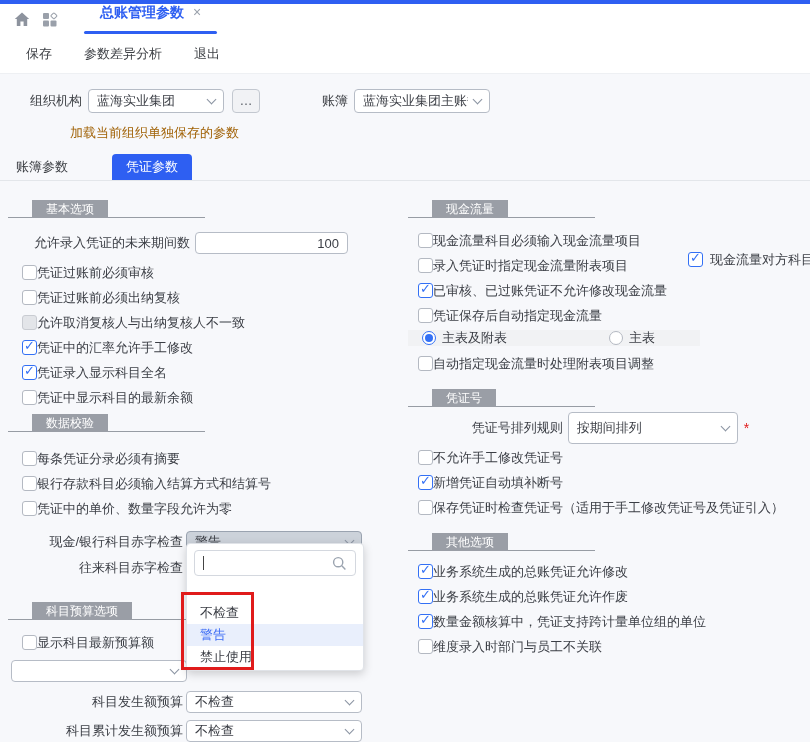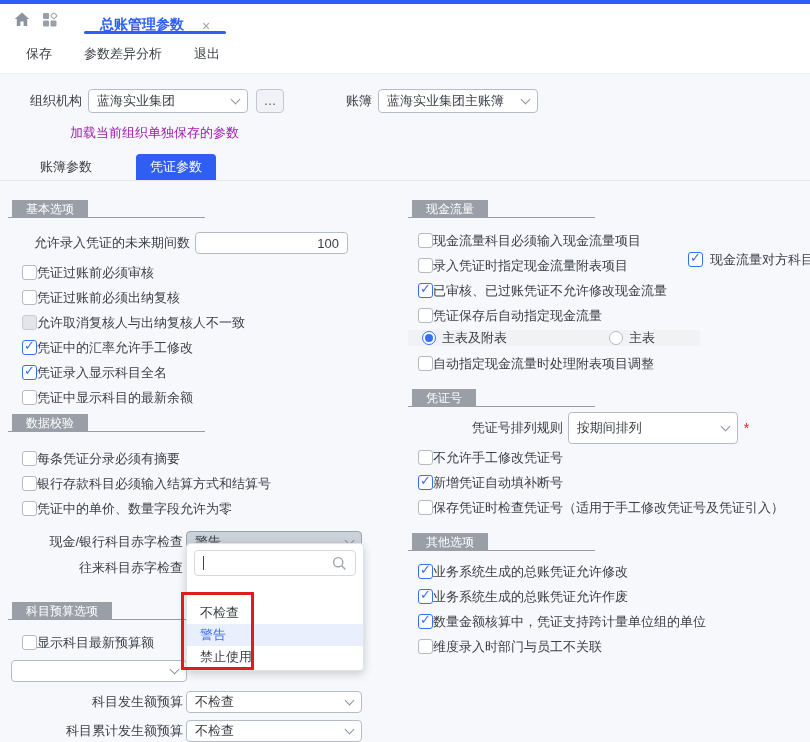--- a/index.html
+++ b/index.html
@@ -4,49 +4,49 @@
 <style>
   * { margin:0; padding:0; box-sizing:border-box; }
   html,body { width:810px; height:742px; }
   body { font-family:"Liberation Sans","DejaVu Sans",sans-serif; font-size:13px; color:#3b3e45; background:#fff; }
   .page { position:relative; width:810px; height:742px; overflow:hidden; background:#f7f8fb; }
 
   .top-strip { height:4px; background:#2e5ff2; }
   .tab-bar { height:30px; background:#fff; display:flex; align-items:center; padding-left:14px; }
   .tab-bar svg { display:block; }
   .ic-btn { margin-right:12px; cursor:pointer; display:flex; align-items:center; }
-  .doc-tab { position:relative; height:100%; display:flex; align-items:flex-end; gap:18px; padding:0 16px; margin-left:14px; }
+  .doc-tab { position:relative; height:100%; display:flex; align-items:flex-start; gap:9px; padding:0 16px; margin-left:14px; }
   .doc-tab .t-label { color:#2e5ff2; font-size:14px; font-weight:bold; }
   .doc-tab .t-close { color:#9aa1ac; font-size:14px; cursor:pointer; }
   .doc-tab::after { content:""; position:absolute; left:0; right:0; bottom:0; height:3px; background:#2e5ff2; border-radius:2px; }
 
   .toolbar { height:40px; background:#fff; border-bottom:1px solid #eef0f3; display:flex; align-items:center; gap:32px; padding-left:26px; }
   .toolbar .tb-btn { background:none; border:none; font:13px "Liberation Sans","DejaVu Sans",sans-serif; color:#3c3f44; cursor:pointer; }
 
   .content { padding-top:15px; }
   .org-row { display:flex; align-items:center; margin-left:30px; }
   .fld-label { color:#3c3f44; margin-right:6px; }
   .sel { height:24px; background:#fff; border:1px solid #b6bcc6; border-radius:4px; display:flex; align-items:center; justify-content:space-between; padding:0 8px; cursor:pointer; }
   .sel .sel-v { white-space:nowrap; overflow:hidden; }
   .chev { width:7px; height:7px; border-right:1.5px solid #8a93a2; border-bottom:1.5px solid #8a93a2; transform:rotate(45deg); margin-top:-4px; flex:none; margin-left:6px; }
-  .sel-org { width:160px; }
+  .sel-org { width:136px; }
   .more-btn { width:28px; height:24px; margin-left:8px; border:1px solid #c3c8d0; border-radius:4px; background:#f1f2f5; color:#555a62; font-size:13px; line-height:20px; cursor:pointer; }
   .book-wrap { margin-left:62px; display:flex; align-items:center; }
-  .load-note { margin:11px 0 0 70px; color:#a21caf; }
-
-  .param-tabs { display:flex; align-items:flex-end; margin-top:12px; padding-left:26px; border-bottom:1px solid #e3e6ea; height:27px; }
+  .load-note { margin:11px 0 0 70px; color:#a16207; }
+
+  .param-tabs { display:flex; align-items:flex-end; margin-top:12px; padding-left:2px; border-bottom:1px solid #e3e6ea; height:27px; }
   .p-tab { height:26px; line-height:26px; padding:0 14px; cursor:pointer; color:#3a3d42; }
   .p-tab.active { background:#2e5ff2; color:#fff; border-radius:4px 4px 0 0; margin-left:30px; }
 
   .cols { display:flex; padding:20px 0 0 8px; }
   .col-l { width:392px; flex:none; }
   .col-r { flex:1; padding-left:8px; }
 
   .sec { position:relative; height:17px; border-bottom:1px solid #979ca4; }
-  .sec .badge { position:absolute; left:4px; bottom:-1px; height:18px; line-height:18px; padding:0 14px; background:#9a9ea6; color:#fff; font-size:12px; white-space:nowrap; }
+  .sec .badge { position:absolute; left:24px; bottom:-1px; height:18px; line-height:18px; padding:0 14px; background:#9a9ea6; color:#fff; font-size:12px; white-space:nowrap; }
   .sec-l { width:197px; }
   .sec-r { width:187px; }
 
   .chk-row { display:flex; align-items:center; height:25px; gap:0; }
   .ml14 { margin-left:14px; } .ml10 { margin-left:10px; }
   .cb { width:15px; height:15px; border:1px solid #b4b9c2; border-radius:3px; background:#fff; flex:none; position:relative; cursor:pointer; }
   .cb.checked { border-color:#3370f5; }
   .cb.checked::after { content:"✓"; position:absolute; left:1px; top:-3px; color:#3370f5; font-size:13px; font-weight:bold; }
   .cb.disabled { background:#e3e5e9; border-color:#c9ccd2; }
 

